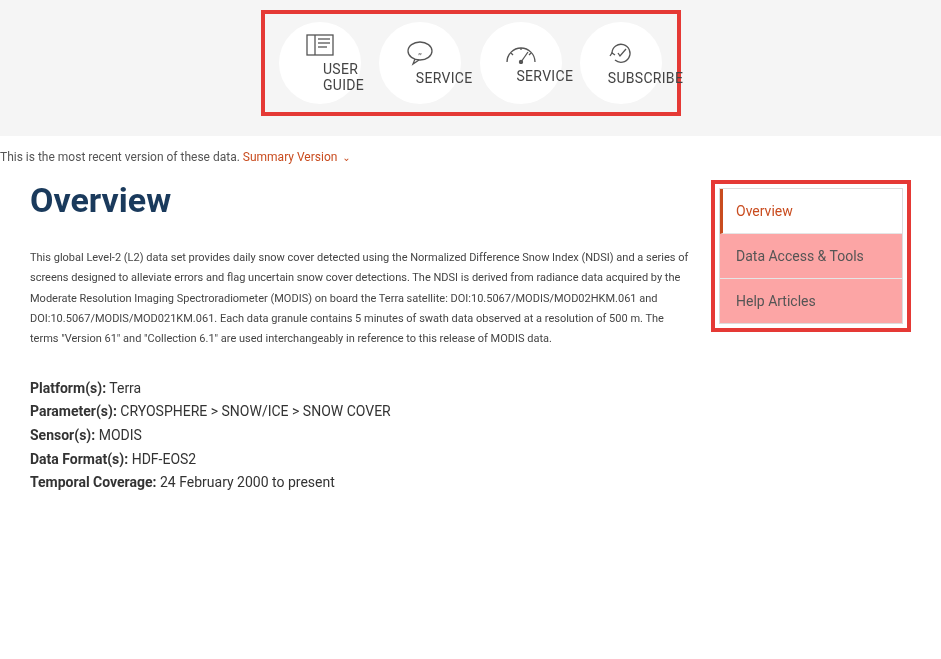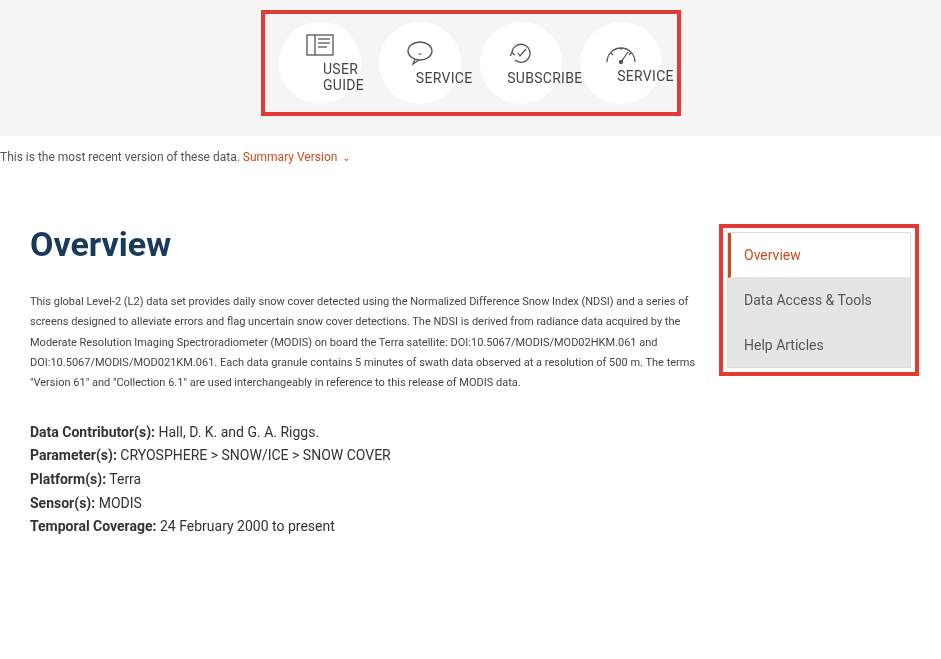--- a/index.html
+++ b/index.html
@@ -8,35 +8,35 @@
     .top-bar { background: #f5f5f5; padding: 10px 0 20px 0; position: relative; }
     .toolbar-highlight { border: 4px solid #e53935; padding: 8px 14px; width: 420px; margin: 0 auto; background: #f5f5f5; display: flex; justify-content: space-between; align-items: center; }
     .tool-button { display: flex; flex-direction: column; align-items: center; justify-content: center; background: #fff; border-radius: 50%; width: 82px; height: 82px; cursor: pointer; }
     .tool-button .icon { margin-bottom: 4px; }
     .tool-label { font-size: 14px; letter-spacing: 0.3px; color: #444; font-weight: 400; margin-left: 48px; }
     
     .version-line { text-align: left; font-size: 12px; color: #555; padding: 14px 0 10px 0; }
     .version-link { color: #c94c1f; cursor: pointer; }
     .chevron { color: #c94c1f; font-size: 10px; margin-left: 2px; }
     
-    .main-container { display: flex; padding: 0 22px 0 30px; gap: 20px; align-items: flex-start; margin-top: 44px; }
+    .main-container { display: flex; padding: 0 30px 0 30px; gap: 20px; align-items: flex-start; }
     .content { flex: 1; padding-top: 6px; max-width: 700px; }
     
     .page-title { font-size: 34px; font-weight: 700; color: #1a3a5c; margin-bottom: 28px; }
     
     .description { font-size: 11px; line-height: 1.85; color: #444; margin-bottom: 28px; }
     
     .meta-list { font-size: 14px; line-height: 1.55; color: #333; }
     .meta-row { margin-bottom: 2px; }
     .meta-label { font-weight: 700; }
     
     .sidebar-nav-wrap { width: 200px; margin-top: 6px; }
     .sidebar-highlight { border: 4px solid #e53935; padding: 4px; }
     .sidebar-nav { background: #fff; border: 1px solid #ddd; }
-    .nav-item { padding: 14px 16px; font-size: 14px; color: #555; border-bottom: 1px solid #e5e5e5; cursor: pointer; background: #e5e5e5; }
+    .nav-item { padding: 14px 16px; font-size: 14px; color: #555; border-bottom: 1px solid #e5e5e5; cursor: pointer; background: #fca5a5; }
     .nav-item:last-child { border-bottom: none; }
     .nav-item.active { background: #fff; color: #c94c1f; border-left: 3px solid #c94c1f; padding-left: 13px; }
     
     svg { display: block; }
   </style>
 </head>
 <body>
 
 <div class="top-bar">
   <div class="toolbar-highlight">
@@ -57,62 +57,62 @@
         <svg width="30" height="26" viewBox="0 0 30 26" fill="none" stroke="#555" stroke-width="1.3">
           <ellipse cx="15" cy="11" rx="12" ry="9"></ellipse>
           <path d="M10 19 L8 24 L14 20"></path>
           <text x="15" y="14" font-size="9" fill="#555" stroke="none" text-anchor="middle">,,</text>
         </svg>
       </span>
       <span class="tool-label">SERVICE</span>
     </div>
     <div class="tool-button">
       <span class="icon">
-        <svg width="30" height="26" viewBox="0 0 30 26" fill="none" stroke="#555" stroke-width="1.3">
-          <path d="M6 13 A9 9 0 1 1 9 20"></path>
-          <polyline points="4,16 6,13 9,15"></polyline>
-          <polyline points="12,13 14,16 20,9"></polyline>
-        </svg>
-      </span>
-      <span class="tool-label">SUBSCRIBE</span>
-    </div>
-    <div class="tool-button">
-      <span class="icon">
         <svg width="34" height="22" viewBox="0 0 34 22" fill="none" stroke="#555" stroke-width="1.3">
           <path d="M3 20 A14 14 0 0 1 31 20"></path>
           <line x1="17" y1="20" x2="24" y2="10"></line>
           <circle cx="17" cy="20" r="1.5" fill="#555"></circle>
           <line x1="7" y1="11" x2="9" y2="13"></line>
           <line x1="27" y1="11" x2="25" y2="13"></line>
           <line x1="17" y1="6" x2="17" y2="8"></line>
         </svg>
       </span>
       <span class="tool-label">SERVICE</span>
+    </div>
+    <div class="tool-button">
+      <span class="icon">
+        <svg width="30" height="26" viewBox="0 0 30 26" fill="none" stroke="#555" stroke-width="1.3">
+          <path d="M6 13 A9 9 0 1 1 9 20"></path>
+          <polyline points="4,16 6,13 9,15"></polyline>
+          <polyline points="12,13 14,16 20,9"></polyline>
+        </svg>
+      </span>
+      <span class="tool-label">SUBSCRIBE</span>
     </div>
   </div>
 </div>
 
 <div class="version-line">
   <span>This is the most recent version of these data.</span>
   <span class="version-link">
     <span>Summary Version</span>
     <span class="chevron">⌄</span>
   </span>
 </div>
 
 <div class="main-container">
   <div class="content">
     <h1 class="page-title">Overview</h1>
     <p class="description">This global Level-2 (L2) data set provides daily snow cover detected using the Normalized Difference Snow Index (NDSI) and a series of screens designed to alleviate errors and flag uncertain snow cover detections. The NDSI is derived from radiance data acquired by the Moderate Resolution Imaging Spectroradiometer (MODIS) on board the Terra satellite: DOI:10.5067/MODIS/MOD02HKM.061 and DOI:10.5067/MODIS/MOD021KM.061. Each data granule contains 5 minutes of swath data observed at a resolution of 500 m. The terms "Version 61" and "Collection 6.1" are used interchangeably in reference to this release of MODIS data.</p>
 
     <div class="meta-list">
-      <div class="meta-row"><span class="meta-label">Data Contributor(s):</span><span> Hall, D. K. and G. A. Riggs.</span></div>
+      <div class="meta-row"><span class="meta-label">Platform(s):</span><span> Terra</span></div>
       <div class="meta-row"><span class="meta-label">Parameter(s):</span><span>  CRYOSPHERE &gt;  SNOW/ICE &gt;  SNOW COVER</span></div>
-      <div class="meta-row"><span class="meta-label">Platform(s):</span><span> Terra</span></div>
       <div class="meta-row"><span class="meta-label">Sensor(s):</span><span> MODIS</span></div>
+      <div class="meta-row"><span class="meta-label">Data Format(s):</span><span> HDF-EOS2</span></div>
       <div class="meta-row"><span class="meta-label">Temporal Coverage:</span><span> 24 February 2000 to present</span></div>
 
     </div>
 
   </div>
 
   <div class="sidebar-nav-wrap">
     <div class="sidebar-highlight">
       <div class="sidebar-nav">
         <div class="nav-item active"><span>Overview</span></div>

